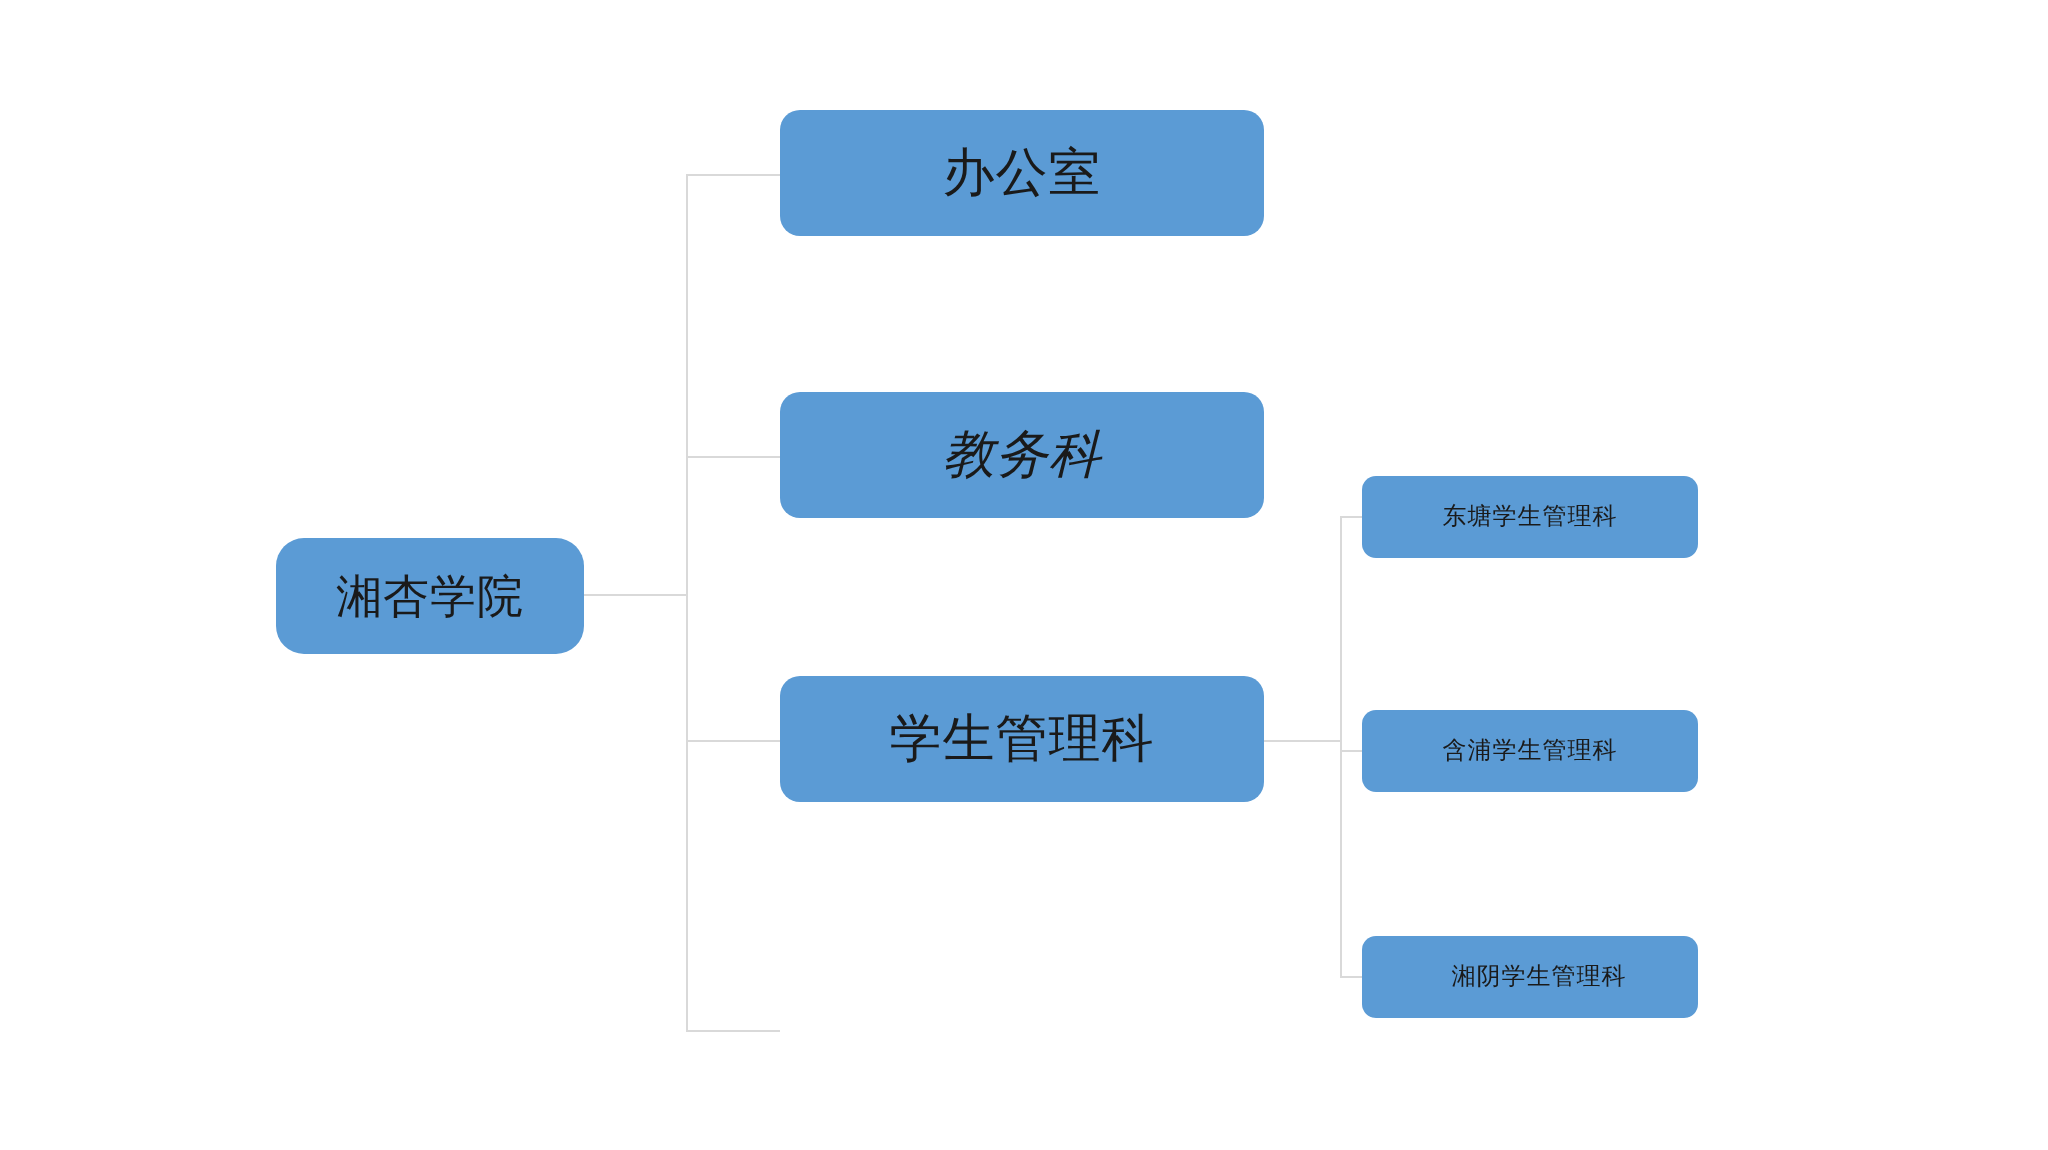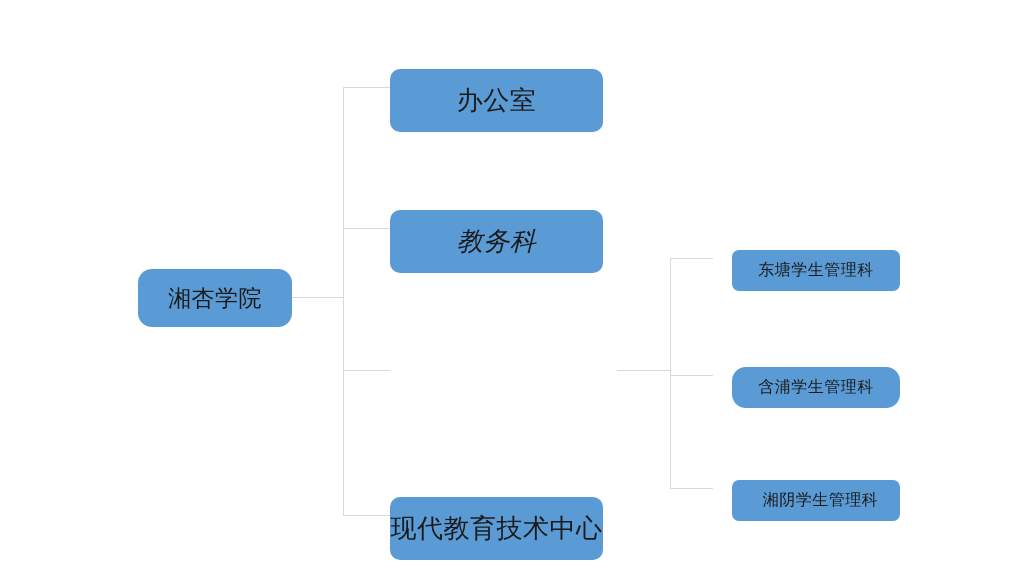--- a/index.html
+++ b/index.html
@@ -44,41 +44,39 @@
   }
   .node.root {
     left: 138px;
     top: 269px;
     width: 154px;
     height: 58px;
     font-size: 23px;
   }
   .node.level2 {
     left: 390px;
-    width: 213px;
+    width: 242px;
     height: 63px;
     font-size: 26px;
     border-radius: 10px;
-    margin-top: 14px;
   }
   .node.level2.n0 { top: 55px; }
   .node.level2.n1 { top: 196px; font-style: italic; }
   .node.level2.n2 { top: 338px; }
   .node.level2.n3 { top: 483px; }
 
   .node.level3 {
-    left: 732px;
+    left: 681px;
     width: 168px;
     height: 41px;
-    font-size: 16px;
+    font-size: 12px;
     border-radius: 7px;
-    margin-top: 12px;
   }
   .node.level3.m0 { top: 238px; }
-  .node.level3.m1 { top: 355px; border-radius: 14px; }
+  .node.level3.m1 { top: 355px; }
   .node.level3.m2 { top: 468px; padding-left: 15px; }
 </style>
 </head>
 <body>
 
 <div id="canvas">
 
   <div class="conn h" style="left:292px; top:297px; width:51px;"></div>
 
   <div class="conn v" style="left:343px; top:87px; height:428px;"></div>
@@ -93,19 +91,19 @@
   <div class="conn v" style="left:670px; top:258px; height:230px;"></div>
 
   <div class="conn h" style="left:670px; top:258px; width:43px;"></div>
   <div class="conn h" style="left:670px; top:375px; width:43px;"></div>
   <div class="conn h" style="left:670px; top:488px; width:43px;"></div>
 
   <div class="node root">湘杏学院</div>
 
   <div class="node level2 n0">办公室</div>
   <div class="node level2 n1">教务科</div>
-  <div class="node level2 n3">现代教育技术中心</div>
+  <div class="node level2 n2">学生管理科</div>
 
   <div class="node level3 m0">东塘学生管理科</div>
   <div class="node level3 m1">含浦学生管理科</div>
   <div class="node level3 m2">湘阴学生管理科</div>
 
 </div>
 
 </body></html>

